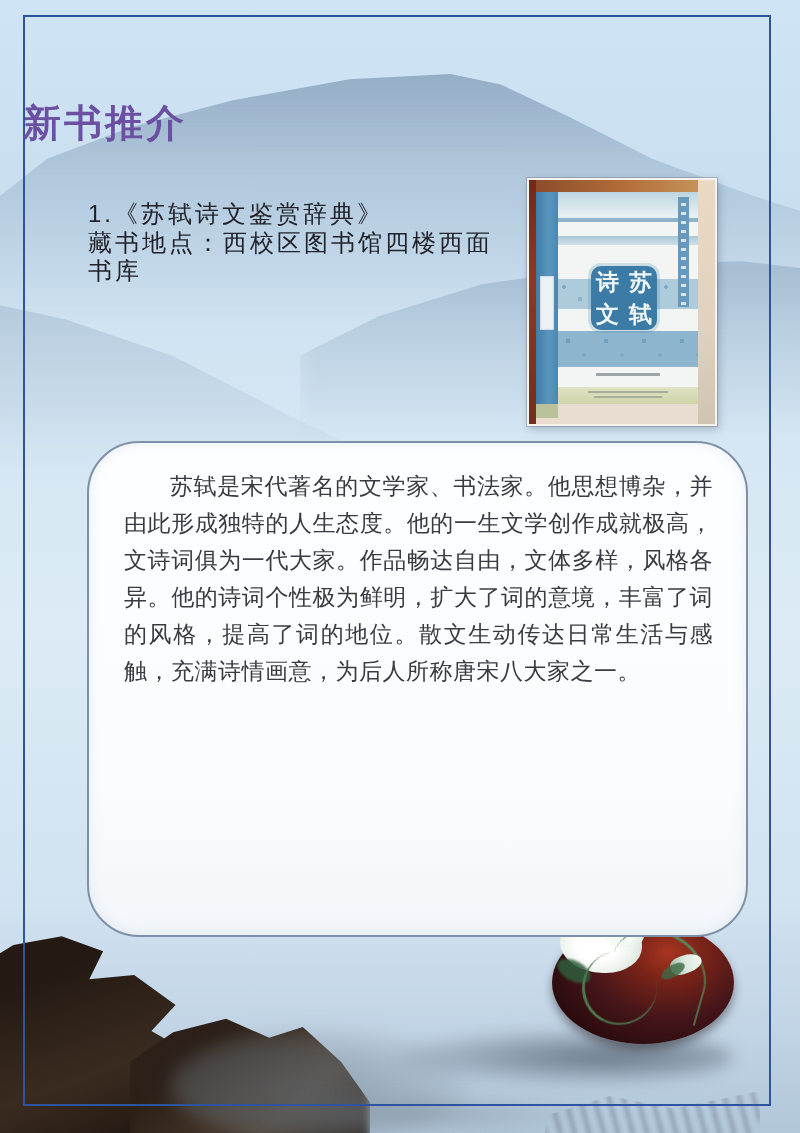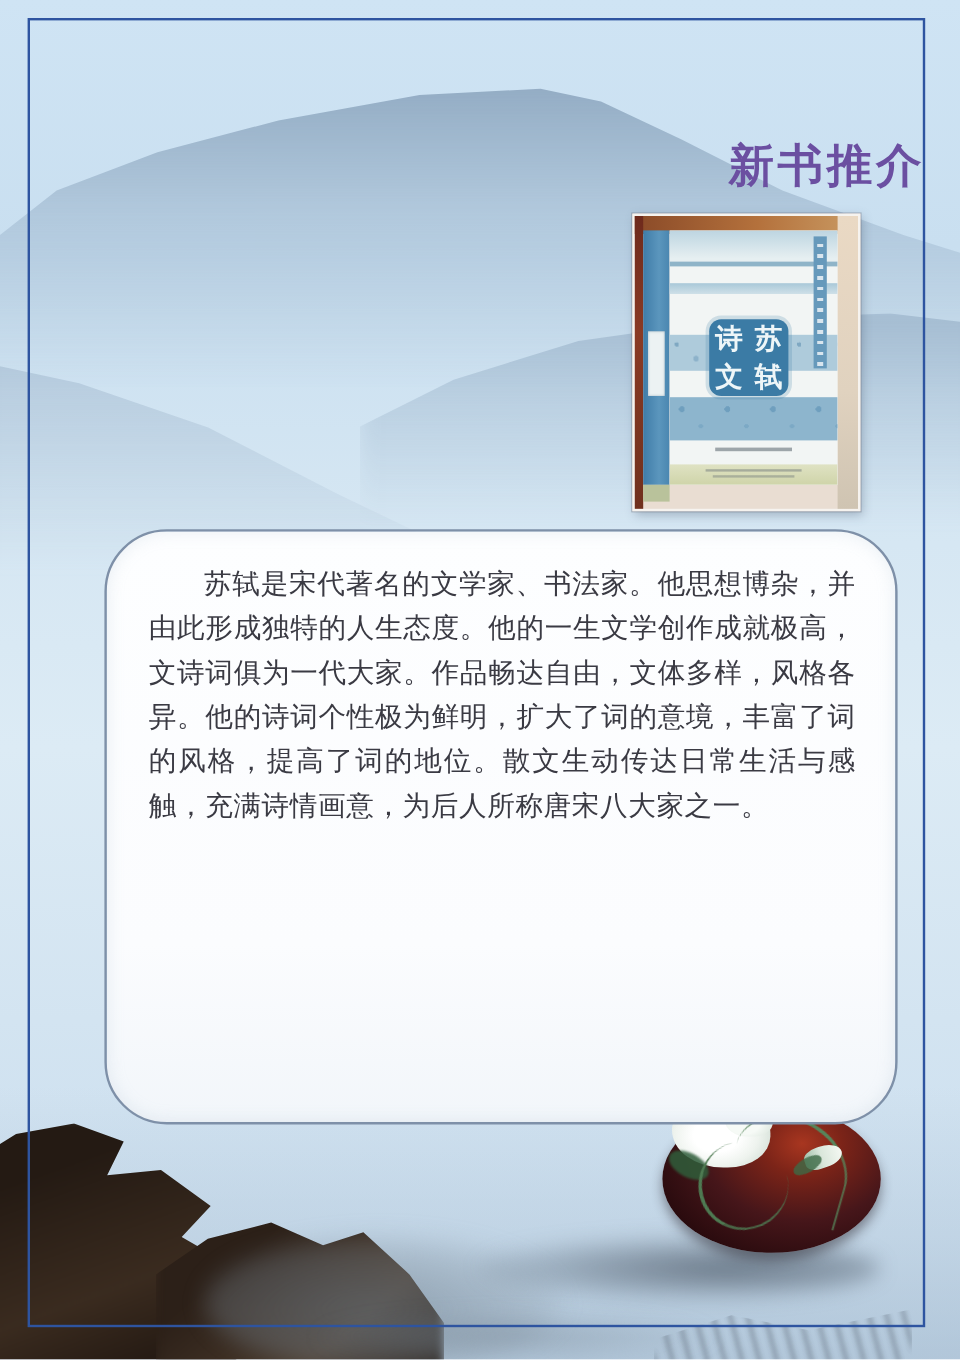--- a/index.html
+++ b/index.html
@@ -64,21 +64,21 @@
     transform:rotate(-14deg); filter:blur(.4px);}
   .bud{left:118px; top:34px; width:32px; height:18px; border-radius:50% 65% 60% 45%;
     background:linear-gradient(90deg,#9dbda6 0%,#d9e6da 45%,#f4f8f2 100%);
     transform:rotate(-18deg);}
   .bud-leaf{left:108px; top:44px; width:26px; height:12px; border-radius:50%;
     background:#3d6a46; opacity:.8; transform:rotate(-30deg); filter:blur(.6px);}
   
   .frame{left:23px; top:15px; width:748px; height:1091px; z-index:4;
     border:2px solid #2e54a0; box-sizing:border-box; background:transparent;}
   
-  .title{left:23px; top:116px; width:748px; z-index:5; text-align:right;
+  .title{left:23px; top:100px; width:748px; z-index:5; text-align:left;
     font-family:"Liberation Serif", serif; font-weight:bold;
     font-size:38px; line-height:46px; letter-spacing:3px; color:#6b4fa1;}
   
   .info{left:88px; top:200px; width:420px; z-index:5;
     font-size:24px; line-height:28px; letter-spacing:3px; color:#212129; font-weight:500;}
   .info .line{margin:0 0 1px 0;}
   
   .photo{left:527px; top:178px; width:186px; height:244px; z-index:5;
     background:#e9ddd2; border:2px solid #f6f3ef; box-sizing:content-box;
     box-shadow:0 0 0 1px rgba(110,115,130,.4), 2px 3px 8px rgba(70,85,110,.35);}
@@ -147,20 +147,22 @@
     <div class="abs stem2"></div>
     <div class="abs bud"></div>
     <div class="abs bud-leaf"></div>
   </div>
 
   <div class="abs frame"></div>
 
   <div class="abs title">新书推介</div>
 
   <div class="abs info">
+    <div class="line">1.《苏轼诗文鉴赏辞典》</div>
+    <div class="line"><span>藏书地点：</span><span>西校区图书馆四楼西面书库</span></div>
   </div>
 
   <div class="abs photo">
     <div class="abs ph-table"></div>
     <div class="abs ph-right"></div>
     <div class="abs ph-left"></div>
     <div class="abs book">
       <div class="abs spine"></div>
       <div class="abs spine-label"></div>
       <div class="abs spine-foot"></div>

